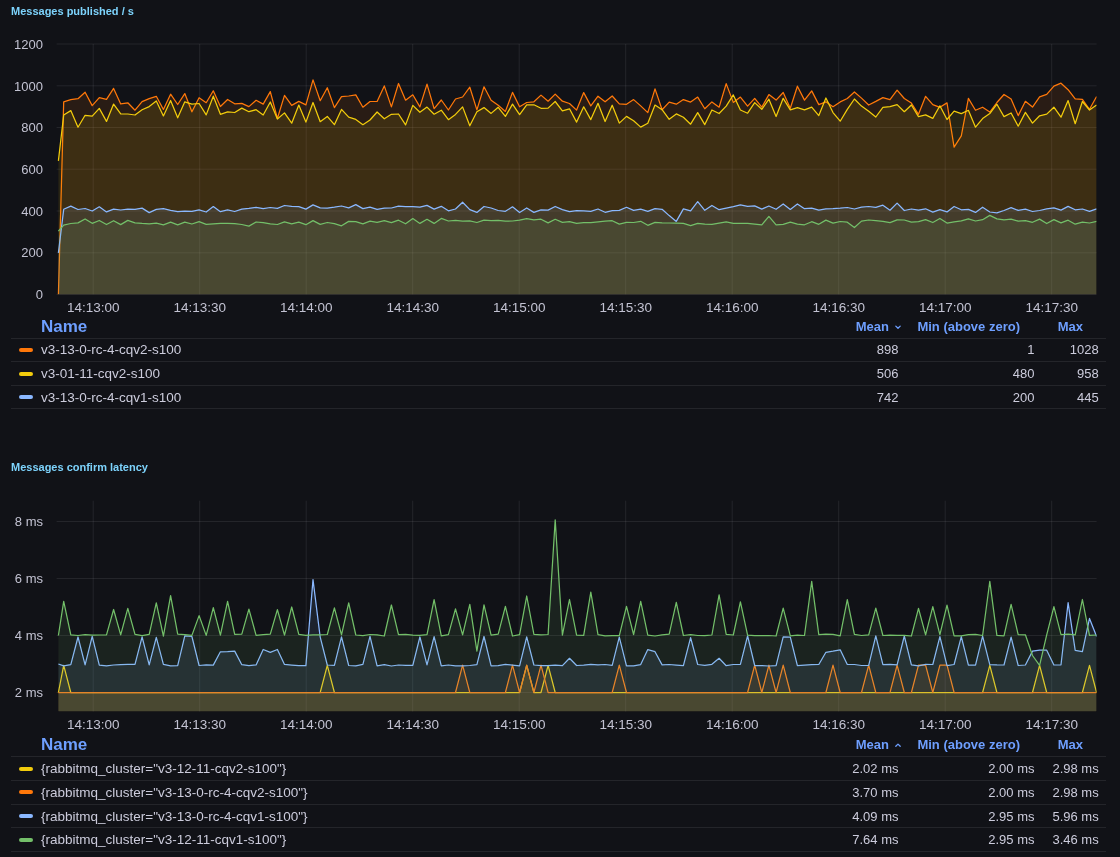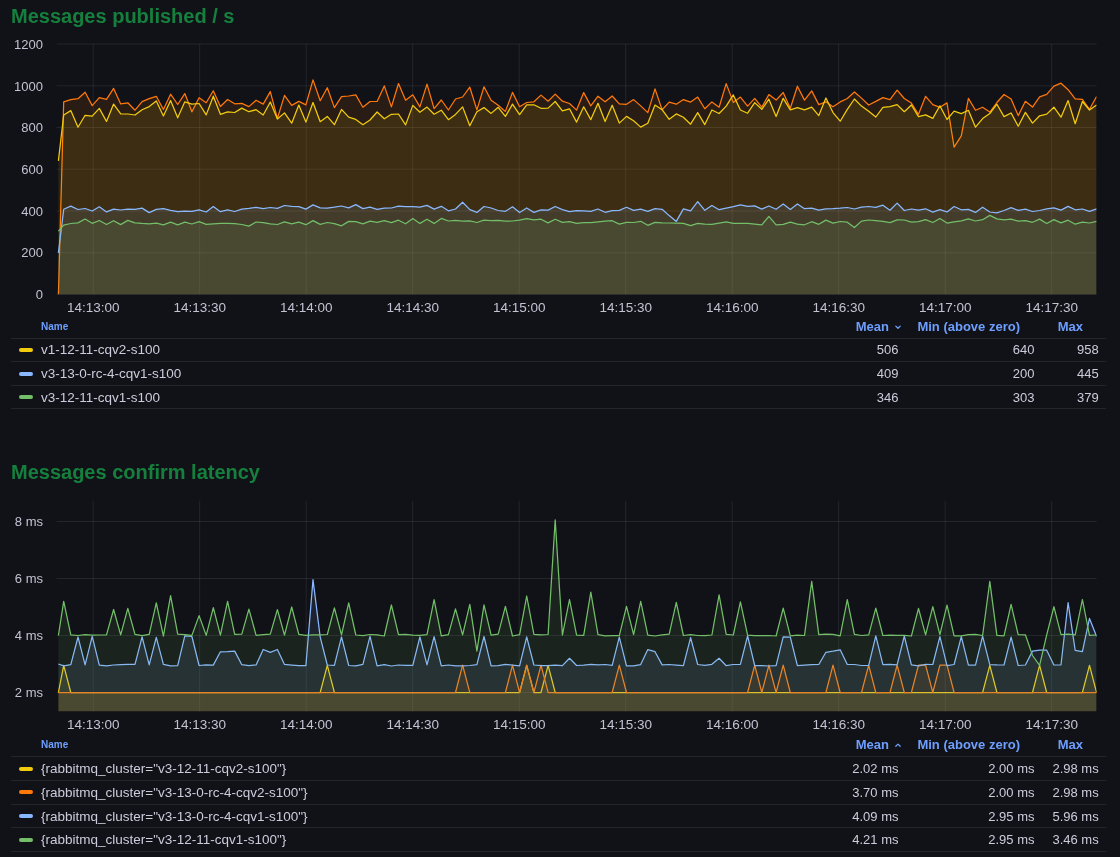--- a/index.html
+++ b/index.html
@@ -1,18 +1,18 @@
 <!DOCTYPE html>
 <html><head><meta charset="utf-8"><style>
 html,body{margin:0;padding:0;background:#111217;width:1120px;height:857px;overflow:hidden}
 body{font-family:"Liberation Sans",sans-serif;position:relative}
-.title{position:absolute;left:11px;color:#15803d;font-size:20px;font-weight:700;letter-spacing:0}
+.title{position:absolute;left:11px;color:#7dd3fc;font-size:11px;font-weight:700;letter-spacing:0}
 .lg{position:absolute;left:11px;width:1095px}
 .lrow{position:relative;box-sizing:border-box;display:flex;align-items:center;border-bottom:1px solid rgba(204,204,220,0.10);font-size:13.5px;color:#CCCCDC}
-.hd{color:#6E9FFF;font-weight:700;font-size:10px}
+.hd{color:#6E9FFF;font-weight:700;font-size:17px}
 .sw{position:absolute;left:8px;top:50%;margin-top:-2px;width:14px;height:4px;border-radius:2px}
 .lname{position:absolute;left:30px;white-space:nowrap}
 .lnum{position:absolute;text-align:right;white-space:nowrap;font-size:13px}
 .c1{right:207.5px}
 .c2{right:71.5px}
 .c3{right:7.3px}
 .c1h{right:204.5px}
 .c2h{right:86px}
 .c3h{right:23px}
 </style></head>
@@ -70,39 +70,39 @@
 <div class="lg" style="top:316px">
 <div class="lrow lhead" style="height:22.7px">
       <div class="lname hd">Name</div>
       <div class="lnum c1h hd">Mean <svg width="8" height="8" viewBox="0 0 8 8" style="vertical-align:0px;margin-left:1px">
           <path d="M1.8 3.1 L4 5.3 L6.2 3.1" fill="none" stroke="#6E9FFF" stroke-width="1.3" stroke-linecap="round" stroke-linejoin="round"></path>
         </svg></div>
       <div class="lnum c2h hd">Min (above zero)</div>
       <div class="lnum c3h hd">Max</div>
     </div>
 <div class="lrow" style="height:23.55px">
+      <span class="sw" style="background:#FF780A"></span>
+      <div class="lname">v3-13-0-rc-4-cqv2-s100</div>
+      <div class="lnum c1">898</div>
+      <div class="lnum c2">1</div>
+      <div class="lnum c3">1028</div>
+    </div>
+<div class="lrow" style="height:23.55px">
       <span class="sw" style="background:#F2CC0C"></span>
-      <div class="lname">v1-12-11-cqv2-s100</div>
+      <div class="lname">v3-01-11-cqv2-s100</div>
       <div class="lnum c1">506</div>
-      <div class="lnum c2">640</div>
+      <div class="lnum c2">480</div>
       <div class="lnum c3">958</div>
     </div>
 <div class="lrow" style="height:23.55px">
       <span class="sw" style="background:#8AB8FF"></span>
       <div class="lname">v3-13-0-rc-4-cqv1-s100</div>
-      <div class="lnum c1">409</div>
+      <div class="lnum c1">742</div>
       <div class="lnum c2">200</div>
       <div class="lnum c3">445</div>
-    </div>
-<div class="lrow" style="height:23.55px">
-      <span class="sw" style="background:#73BF69"></span>
-      <div class="lname">v3-12-11-cqv1-s100</div>
-      <div class="lnum c1">346</div>
-      <div class="lnum c2">303</div>
-      <div class="lnum c3">379</div>
     </div>
 </div>
 <div class="title" style="top:461px">Messages confirm latency</div>
 <svg width="1120" height="300" style="position:absolute;left:0;top:440px">
 <defs>
       <clipPath id="c2">
         <rect x="56.6" y="60.69999999999999" width="1040.0" height="210.8"></rect>
       </clipPath>
     </defs>
 <line x1="56.6" y1="252.5" x2="1096.6" y2="252.5" stroke="rgba(204,204,220,0.10)" stroke-width="1"></line>
@@ -168,16 +168,16 @@
 <div class="lrow" style="height:23.7px">
       <span class="sw" style="background:#8AB8FF"></span>
       <div class="lname">{rabbitmq_cluster="v3-13-0-rc-4-cqv1-s100"}</div>
       <div class="lnum c1">4.09 ms</div>
       <div class="lnum c2">2.95 ms</div>
       <div class="lnum c3">5.96 ms</div>
     </div>
 <div class="lrow" style="height:23.7px">
       <span class="sw" style="background:#73BF69"></span>
       <div class="lname">{rabbitmq_cluster="v3-12-11-cqv1-s100"}</div>
-      <div class="lnum c1">4.21 ms</div>
+      <div class="lnum c1">7.64 ms</div>
       <div class="lnum c2">2.95 ms</div>
       <div class="lnum c3">3.46 ms</div>
     </div>
 </div>
 </body></html>

